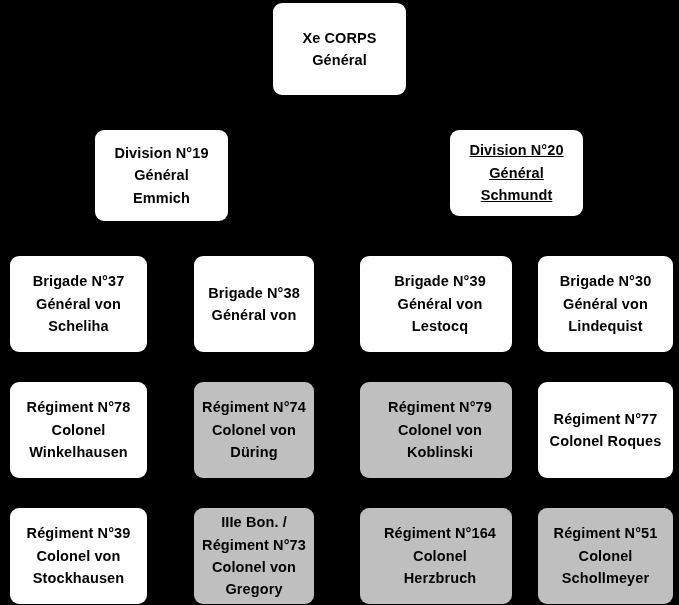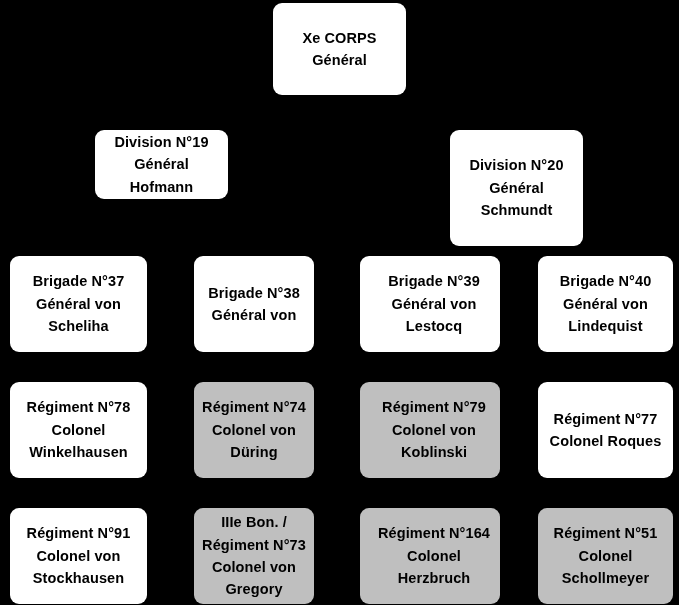--- a/index.html
+++ b/index.html
@@ -32,48 +32,48 @@
     letter-spacing: 0.1px;
   }
   .node.white { background: #ffffff; }
   .node.gray  { background: #bfbfbf; }
   .node .line { display: block; width: 100%; }
 
   
   .n-corps { left: 273px; top: 3px;  width: 133px; height: 92px; }
 
   
-  .n-div1 { left: 95px;  top: 130px; width: 133px; height: 69px; }
-  .n-div2 { left: 450px; top: 130px; width: 133px; height: 116px; }
+  .n-div1 { left: 95px;  top: 130px; width: 133px; height: 91px; }
+  .n-div2 { left: 450px; top: 130px; width: 133px; height: 86px; text-decoration: underline; }
 
   
   .col1 { left: 4px;   width: 137px; margin-left: 6px; }
   .col2 { left: 182px; width: 120px; margin-left: 12px; }
-  .col3 { left: 360px; width: 140px; padding-left: 14px; }
+  .col3 { left: 360px; width: 152px; padding-left: 14px; }
   .col4 { left: 538px; width: 135px; }
 
   
   .row-brigade  { top: 256px; height: 96px; }
   .row-regiment { top: 382px; height: 96px; }
   .row-bottom   { top: 508px; height: 96px; }
 </style>
 </head>
 <body>
 
 <div id="chart-root">
 
   <div class="node white n-corps">
     <span class="line">Xe CORPS</span>
     <span class="line">Général</span>
   </div>
 
   <div class="node white n-div1">
     <span class="line">Division N°19</span>
     <span class="line">Général</span>
-    <span class="line">Hofmann</span>
+    <span class="line">Emmich</span>
   </div>
   <div class="node white n-div2">
     <span class="line">Division N°20</span>
     <span class="line">Général</span>
     <span class="line">Schmundt</span>
   </div>
 
   <div class="node white col1 row-brigade">
     <span class="line">Brigade N°37</span>
     <span class="line">Général  von</span>
@@ -82,21 +82,21 @@
   <div class="node white col2 row-brigade">
     <span class="line">Brigade N°38</span>
     <span class="line">Général  von</span>
   </div>
   <div class="node white col3 row-brigade">
     <span class="line">Brigade N°39</span>
     <span class="line">Général von</span>
     <span class="line">Lestocq</span>
   </div>
   <div class="node white col4 row-brigade">
-    <span class="line">Brigade N°40</span>
+    <span class="line">Brigade N°30</span>
     <span class="line">Général von</span>
     <span class="line">Lindequist</span>
   </div>
 
   <div class="node white col1 row-regiment">
     <span class="line">Régiment N°78</span>
     <span class="line">Colonel</span>
     <span class="line">Winkelhausen</span>
   </div>
   <div class="node gray col2 row-regiment">
@@ -108,21 +108,21 @@
     <span class="line">Régiment N°79</span>
     <span class="line">Colonel von</span>
     <span class="line">Koblinski</span>
   </div>
   <div class="node white col4 row-regiment">
     <span class="line">Régiment N°77</span>
     <span class="line">Colonel Roques</span>
   </div>
 
   <div class="node white col1 row-bottom">
-    <span class="line">Régiment N°91</span>
+    <span class="line">Régiment N°39</span>
     <span class="line">Colonel von</span>
     <span class="line">Stockhausen</span>
   </div>
   <div class="node gray col2 row-bottom">
     <span class="line">IIIe Bon. /</span>
     <span class="line">Régiment N°73</span>
     <span class="line">Colonel von</span>
     <span class="line">Gregory</span>
   </div>
   <div class="node gray col3 row-bottom">

